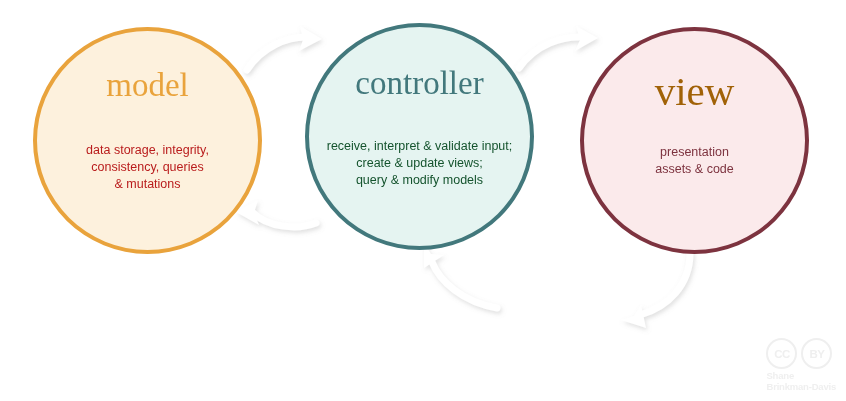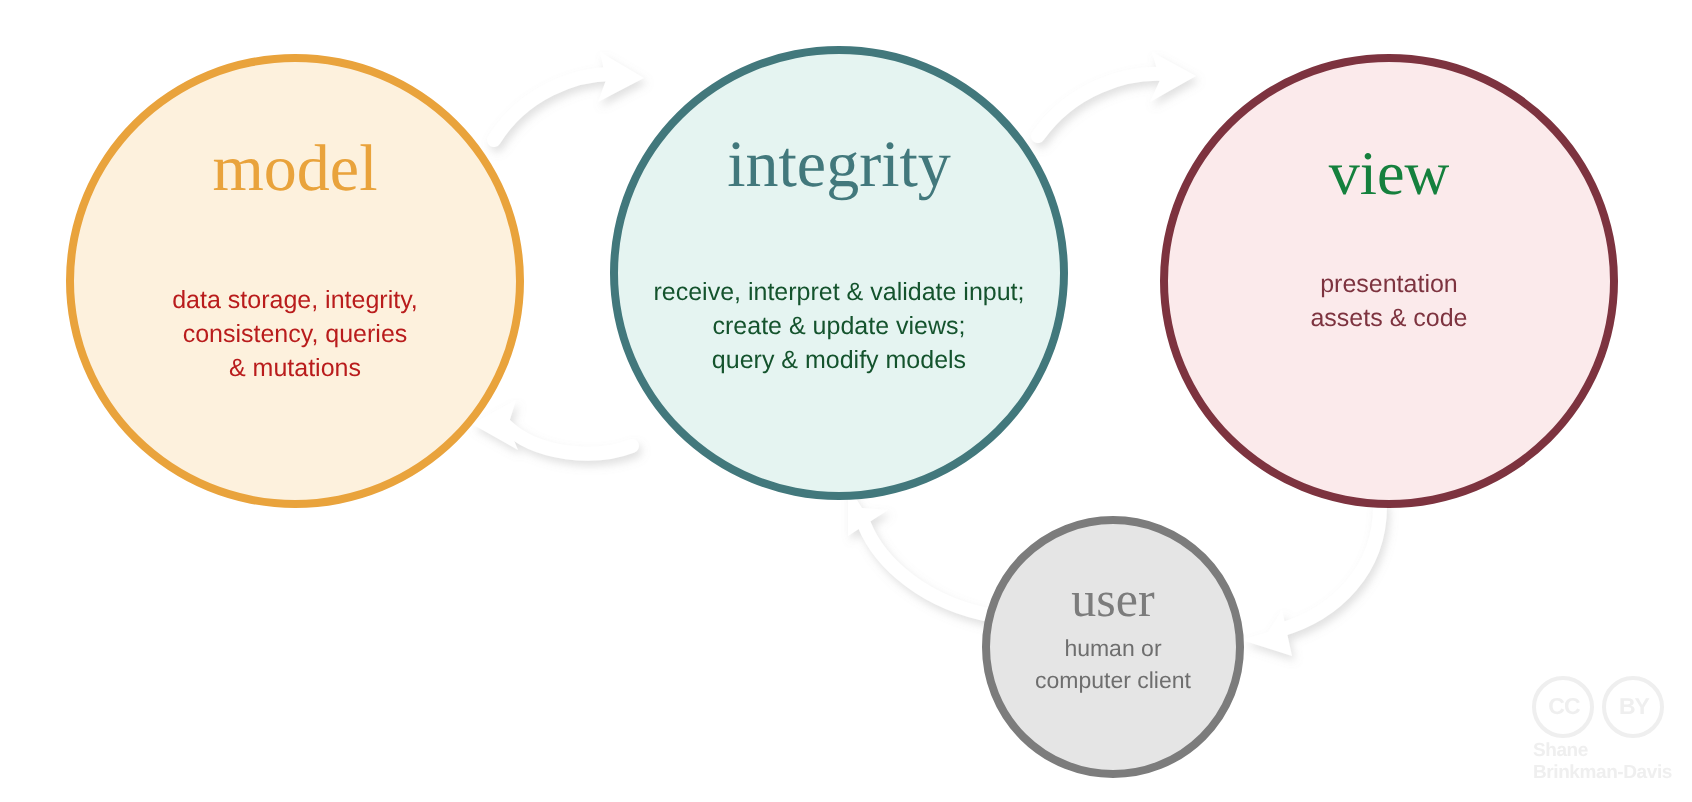--- a/index.html
+++ b/index.html
@@ -94,22 +94,22 @@
   #node-view {
     left: 580px;
     top: 27px;
     width: 229px;
     height: 227px;
     border: 4px solid #7D333F;
     background: #FBEAEB;
     padding-top: 40px;
   }
   #node-view .node-title {
-    color: #15803d;
-    font-size: 31px;
+    color: #a16207;
+    font-size: 41px;
   }
   #node-view .node-desc {
     color: #7D333F;
     font-size: 12.5px;
     margin-top: 32px;
   }
 
   
   #node-user {
     left: 491px;
@@ -213,37 +213,32 @@
   </svg>
 
   <div class="node" id="node-model">
     <div class="node-title">model</div>
     <div class="node-desc">data storage, integrity,
 consistency, queries
 &amp; mutations</div>
   </div>
 
   <div class="node" id="node-controller">
-    <div class="node-title">integrity</div>
+    <div class="node-title">controller</div>
     <div class="node-desc">receive, interpret &amp; validate input;
 create &amp; update views;
 query &amp; modify models</div>
   </div>
 
   <div class="node" id="node-view">
     <div class="node-title">view</div>
     <div class="node-desc">presentation
 assets &amp; code</div>
   </div>
 
-  <div class="node" id="node-user">
-    <div class="node-title">user</div>
-    <div class="node-desc">human or
-computer client</div>
-  </div>
 
   <div id="attribution">
     <div id="cc-badges">
       <div class="cc-badge">CC</div>
       <div class="cc-badge">BY</div>
     </div>
     <div id="attr-lines">
       <div class="attr-line">Shane</div>
       <div class="attr-line">Brinkman-Davis</div>
     </div>

